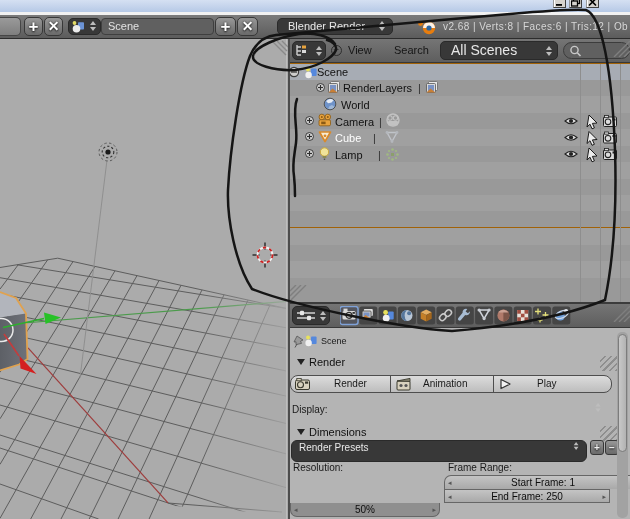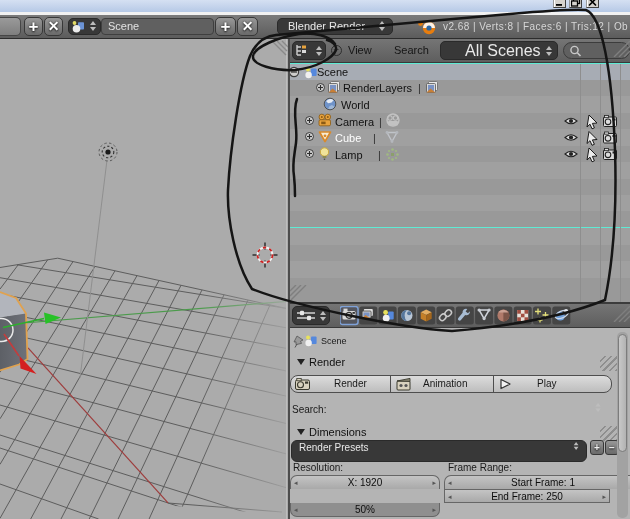--- a/index.html
+++ b/index.html
@@ -10,21 +10,21 @@
 .winbtn{position:absolute;top:-3px;width:13px;height:11px;background:#d6d3ce;border:1px solid #9a9a9a;border-right-color:#404040;border-bottom-color:#404040;box-shadow:inset 1px 1px 0 #fff;color:#000;font-size:9px;line-height:10px;text-align:center;font-weight:bold}
 
 #ihdr{left:0;top:15px;width:630px;height:24px;background:linear-gradient(#7b7b7b,#5c5c5c);border-bottom:1px solid #2c2c2c}
 .hbtn{position:absolute;top:2px;height:19px;background:linear-gradient(#989898,#6a6a6a);border:1px solid #383838;border-radius:5px;color:#f0f0f0;text-align:center;font-weight:bold;text-shadow:0 1px 2px #222,0 0 2px #333}
 .dk{position:absolute;background:#383838;border:1px solid #2a2a2a;border-radius:5px;color:#e8e8e8}
 .updn{position:absolute;width:7px}
 .updn:before{content:"";position:absolute;left:0;top:0;border-left:3.5px solid transparent;border-right:3.5px solid transparent;border-bottom:4px solid #bdbdbd}
 .updn:after{content:"";position:absolute;left:0;top:6px;border-left:3.5px solid transparent;border-right:3.5px solid transparent;border-top:4px solid #bdbdbd}
 
 #viewport{left:0;top:39px;width:288px;height:480px;background:#ababab}
-#outliner{left:288px;top:39px;width:342px;height:263px;background:#5eead4;border-left:2px solid #4c4c4c}
+#outliner{left:288px;top:39px;width:342px;height:263px;background:#a16207;border-left:2px solid #4c4c4c}
 #props{left:288px;top:302px;width:342px;height:217px;background:#b4b4b4;border-left:2px solid #4c4c4c;border-top:2px solid #3c3c3c}
 .ehdr{position:absolute;left:0;top:0;width:100%;height:24px;background:linear-gradient(#757575,#5e5e5e);border-bottom:1px solid #383838}
 .row{position:absolute;left:0;width:100%;height:16px}
 .lbl{position:absolute;font-size:10px;color:#191919;white-space:nowrap}
 .slider{position:absolute;height:14px;background:linear-gradient(#c4c4c4,#a9a9a9);border:1px solid #666;border-radius:7px;font-size:10px;color:#0d0d0d;text-align:center;line-height:13px}
 .slider:before{content:"◂";position:absolute;left:3px;top:0;font-size:7px;color:#555;line-height:13px}
 .slider:after{content:"▸";position:absolute;right:3px;top:0;font-size:7px;color:#555;line-height:13px}
 .phdr{position:absolute;left:2px;width:322px;height:18px;font-size:11px;color:#101010}
 .phdr .tri{position:absolute;left:5px;top:5px;border-left:4px solid transparent;border-right:4px solid transparent;border-top:6px solid #222}
 .drag{position:absolute;width:22px;height:12px;background:repeating-linear-gradient(135deg,transparent 0,transparent 3px,#8e8e8e 3px,#8e8e8e 4.5px)}
@@ -128,21 +128,21 @@
       <div class="dk" style="left:2px;top:2px;width:34px;height:19px"></div>
       <svg class="abs" style="left:5px;top:5px" width="18" height="13" viewBox="0 0 18 13">
           <path d="M2 1v10M2 3h4M2 7h4M2 11h4" stroke="#cdcdcd" stroke-width="1.4" fill="none"></path>
           <rect x="7" y="1.5" width="4" height="3" fill="#e8a33d"></rect>
           <rect x="7" y="6" width="4" height="3" fill="#d8d8d8"></rect>
         </svg>
       <div class="updn" style="left:26px;top:7px"></div>
       <div class="abs" style="left:41px;top:6px;width:11px;height:11px;border:1.4px solid #2e2e2e;border-radius:50%;color:#2e2e2e;font-size:10px;line-height:8px;text-align:center">−</div>
       <div class="abs" style="left:58px;top:5px;font-size:11px;color:#161616">View</div>
       <div class="abs" style="left:104px;top:5px;font-size:11px;color:#161616">Search</div>
-      <div class="dk" style="left:150px;top:2px;width:118px;height:19px;font-size:16px;line-height:17px;padding-left:24px">All Scenes</div>
+      <div class="dk" style="left:150px;top:2px;width:118px;height:19px;font-size:14px;line-height:17px;padding-left:10px">All Scenes</div>
       <div class="updn" style="left:256px;top:7px"></div>
       <div class="abs" style="left:273px;top:3px;width:67px;height:17px;background:#606060;border:1px solid #3c3c3c;border-radius:9px"></div>
       <svg class="abs" style="left:279px;top:6px" width="13" height="12" viewBox="0 0 13 12">
           <circle cx="5.5" cy="5" r="3.6" fill="none" stroke="#c9c9c9" stroke-width="1.4"></circle>
           <line x1="8.3" y1="7.8" x2="11.5" y2="11" stroke="#c9c9c9" stroke-width="1.6"></line>
         </svg>
     </div>
     <div id="tree" style="position:absolute;left:0;top:25px;width:100%;height:238px;overflow:hidden">
       <div class="row" style="top:0;height:16px;background:#a7acb4"></div>
       <div class="row" style="top:16px;height:16px;background:#999999"></div>
@@ -434,35 +434,34 @@
             <path d="M1 4l13-2.6v3z" fill="#8a8672" stroke="#3a3a2e" stroke-width="0.9"></path>
             <circle cx="5" cy="8.5" r="1.6" fill="#555"></circle>
             <circle cx="10" cy="8.5" r="1.6" fill="#555"></circle>
           </svg>
         <div class="lbl" style="left:133px;top:3px">Animation</div>
         <svg class="abs" style="left:209px;top:3px" width="13" height="12" viewBox="0 0 13 12">
             <path d="M2 1.5l9 4.5-9 4.5z" fill="#f2f2f2" stroke="#333" stroke-width="1.2" stroke-linejoin="round"></path>
           </svg>
         <div class="lbl" style="left:247px;top:3px">Play</div>
       </div>
-      <div class="lbl" style="left:2px;top:76px">Search:</div>
+      <div class="lbl" style="left:2px;top:76px">Display:</div>
       <div class="updn" style="left:305px;top:75px;transform:scale(0.9)"></div>
 
       <div class="phdr" style="top:96px">
           <span class="tri"></span>
           <span style="position:absolute;left:17px;top:2px">Dimensions</span>
         </div>
       <div class="drag" style="left:310px;top:98px;width:26px;height:15px"></div>
       <div class="dk" style="left:1px;top:112px;width:296px;height:22px;font-size:10px;line-height:13px;padding-left:7px;border-radius:6px">Render Presets</div>
       <div class="updn" style="left:283px;top:114px;transform:scale(0.8)"></div>
       <div class="hbtn" style="left:300px;top:112px;width:14px;height:15px;font-size:10px;line-height:13px;border-radius:3px;">+</div>
       <div class="hbtn" style="left:315px;top:112px;width:14px;height:15px;font-size:10px;line-height:13px;border-radius:3px;">−</div>
       <div class="lbl" style="left:3px;top:134px">Resolution:</div>
       <div class="lbl" style="left:158px;top:134px">Frame Range:</div>
-      <div class="slider" style="left:0;top:147px;width:150px;border-radius:7px 7px 0 0;border-bottom:none">X: 1920</div>
       <div class="slider" style="left:0;top:175px;width:150px;border-radius:0 0 7px 7px;border-top:none;background:#8f8f8f">50%</div>
       <div class="slider" style="left:154px;top:147px;width:198px;border-radius:7px 7px 0 0;border-bottom:none">Start Frame: 1</div>
       <div class="slider" style="left:154px;top:161px;width:166px;border-radius:0">End Frame: 250</div>
       <div class="lbl" style="left:3px;top:190px">Aspect Ratio:</div>
       <div class="lbl" style="left:158px;top:190px">Frame Rate:</div>
 
       <div class="abs" style="left:327px;top:4px;width:11px;height:186px;background:#a2a2a2;border-radius:5px"></div>
       <div class="abs" style="left:328px;top:6px;width:9px;height:118px;background:linear-gradient(90deg,#c8c8c8,#b2b2b2);border:1px solid #7c7c7c;border-radius:5px"></div>
     </div>
   </div>

